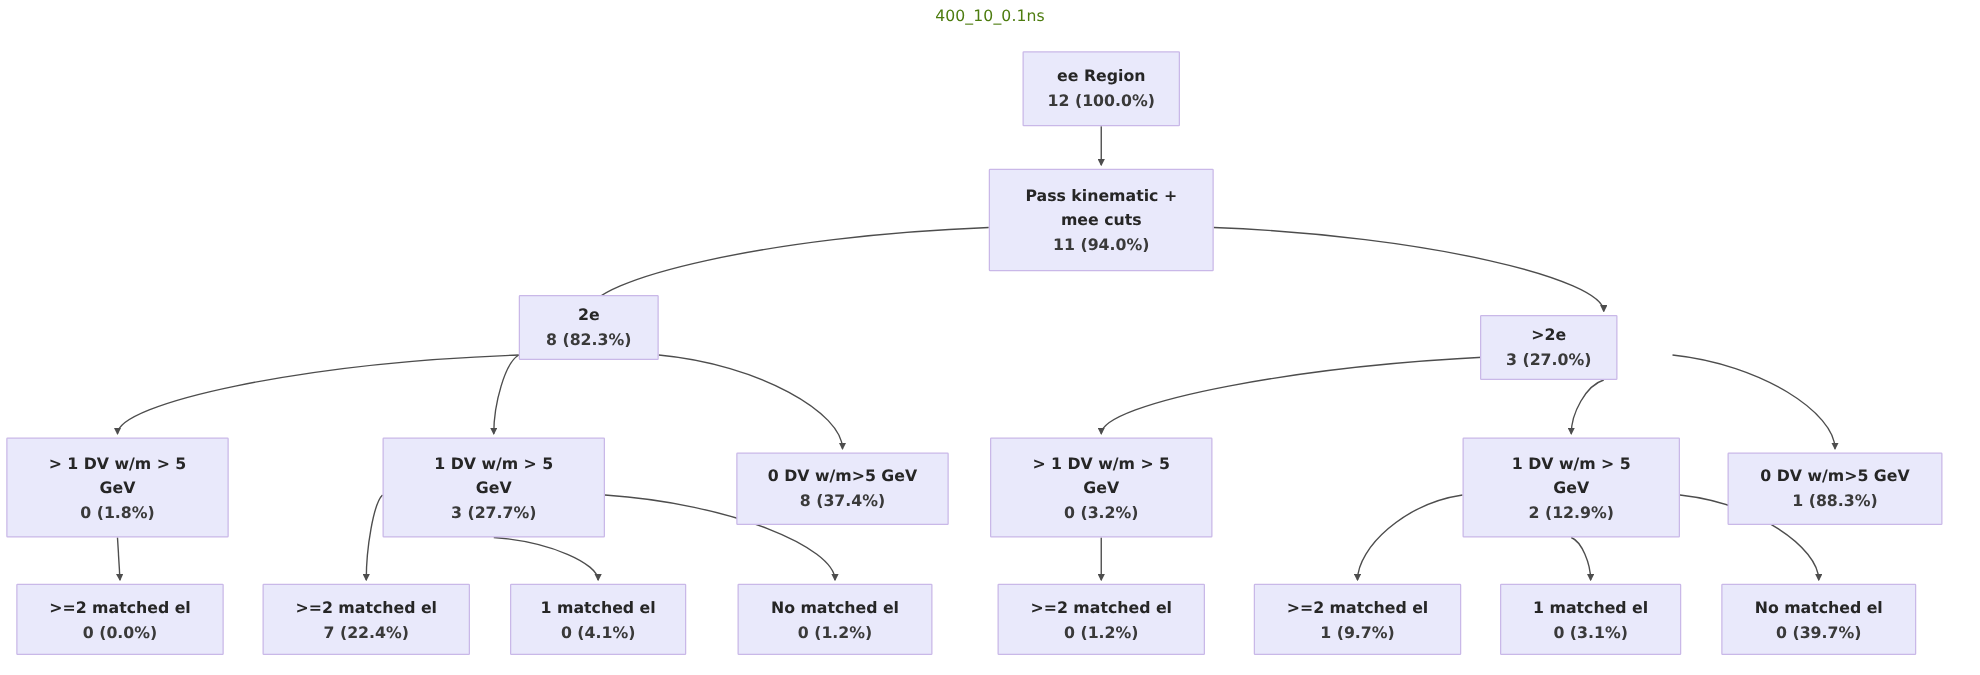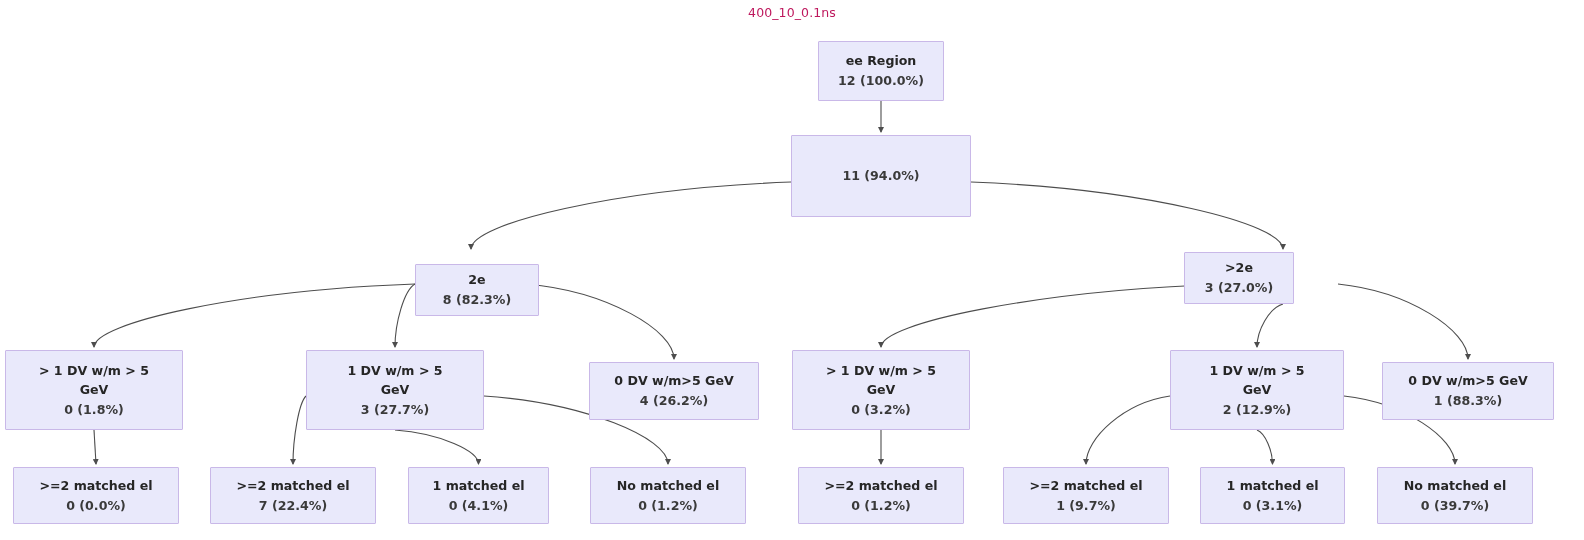--- a/index.html
+++ b/index.html
@@ -27,21 +27,21 @@
     height: 540px;
     pointer-events: none;
   }
   .chart-title {
     position: absolute;
     left: 0;
     top: 5px;
     width: 1584px;
     text-align: center;
     font-size: 12.5px;
-    color: #be185d;
+    color: #4d7c0f;
     letter-spacing: 0.1px;
   }
   .node {
     position: absolute;
     box-sizing: border-box;
     background: #e9e9fb;
     border: 1.3px solid #c9b8e8;
     border-radius: 1px;
     display: flex;
     flex-direction: column;
@@ -97,43 +97,45 @@
         <path d="M 1344 396 C 1405.05 402.8 1455 438.15999999999997 1455 464" marker-end="url(#arrow)"></path>
       </g>
   </svg>
 
   <div id="node-layer">
       <div class="node" style="left: 818px; top: 41px; width: 126px; height: 60px;">
         <div class="n-label">ee Region</div>
         <div class="n-value">12 (100.0%)</div>
       </div>
       <div class="node" style="left: 791px; top: 135px; width: 180px; height: 82px;">
+        <div class="n-label">Pass kinematic +
+mee cuts</div>
         <div class="n-value">11 (94.0%)</div>
       </div>
-      <div class="node" style="left: 415px; top: 264px; width: 124px; height: 52px;">
+      <div class="node" style="left: 415px; top: 236px; width: 112px; height: 52px;">
         <div class="n-label">2e</div>
         <div class="n-value">8 (82.3%)</div>
       </div>
       <div class="node" style="left: 1184px; top: 252px; width: 110px; height: 52px;">
         <div class="n-label">&gt;2e</div>
         <div class="n-value">3 (27.0%)</div>
       </div>
       <div class="node" style="left: 5px; top: 350px; width: 178px; height: 80px;">
         <div class="n-label">&gt; 1 DV w/m &gt; 5
 GeV</div>
         <div class="n-value">0 (1.8%)</div>
       </div>
       <div class="node" style="left: 306px; top: 350px; width: 178px; height: 80px;">
         <div class="n-label">1 DV w/m &gt; 5
 GeV</div>
         <div class="n-value">3 (27.7%)</div>
       </div>
       <div class="node" style="left: 589px; top: 362px; width: 170px; height: 58px;">
         <div class="n-label">0 DV w/m&gt;5 GeV</div>
-        <div class="n-value">4 (26.2%)</div>
+        <div class="n-value">8 (37.4%)</div>
       </div>
       <div class="node" style="left: 792px; top: 350px; width: 178px; height: 80px;">
         <div class="n-label">&gt; 1 DV w/m &gt; 5
 GeV</div>
         <div class="n-value">0 (3.2%)</div>
       </div>
       <div class="node" style="left: 1170px; top: 350px; width: 174px; height: 80px;">
         <div class="n-label">1 DV w/m &gt; 5
 GeV</div>
         <div class="n-value">2 (12.9%)</div>

